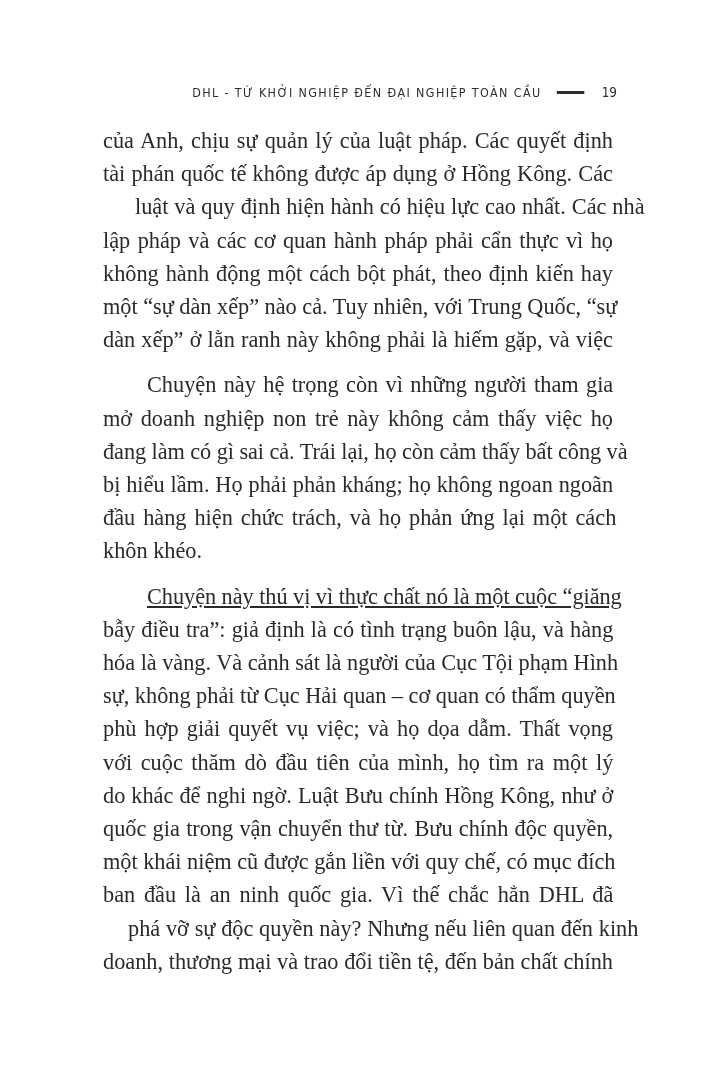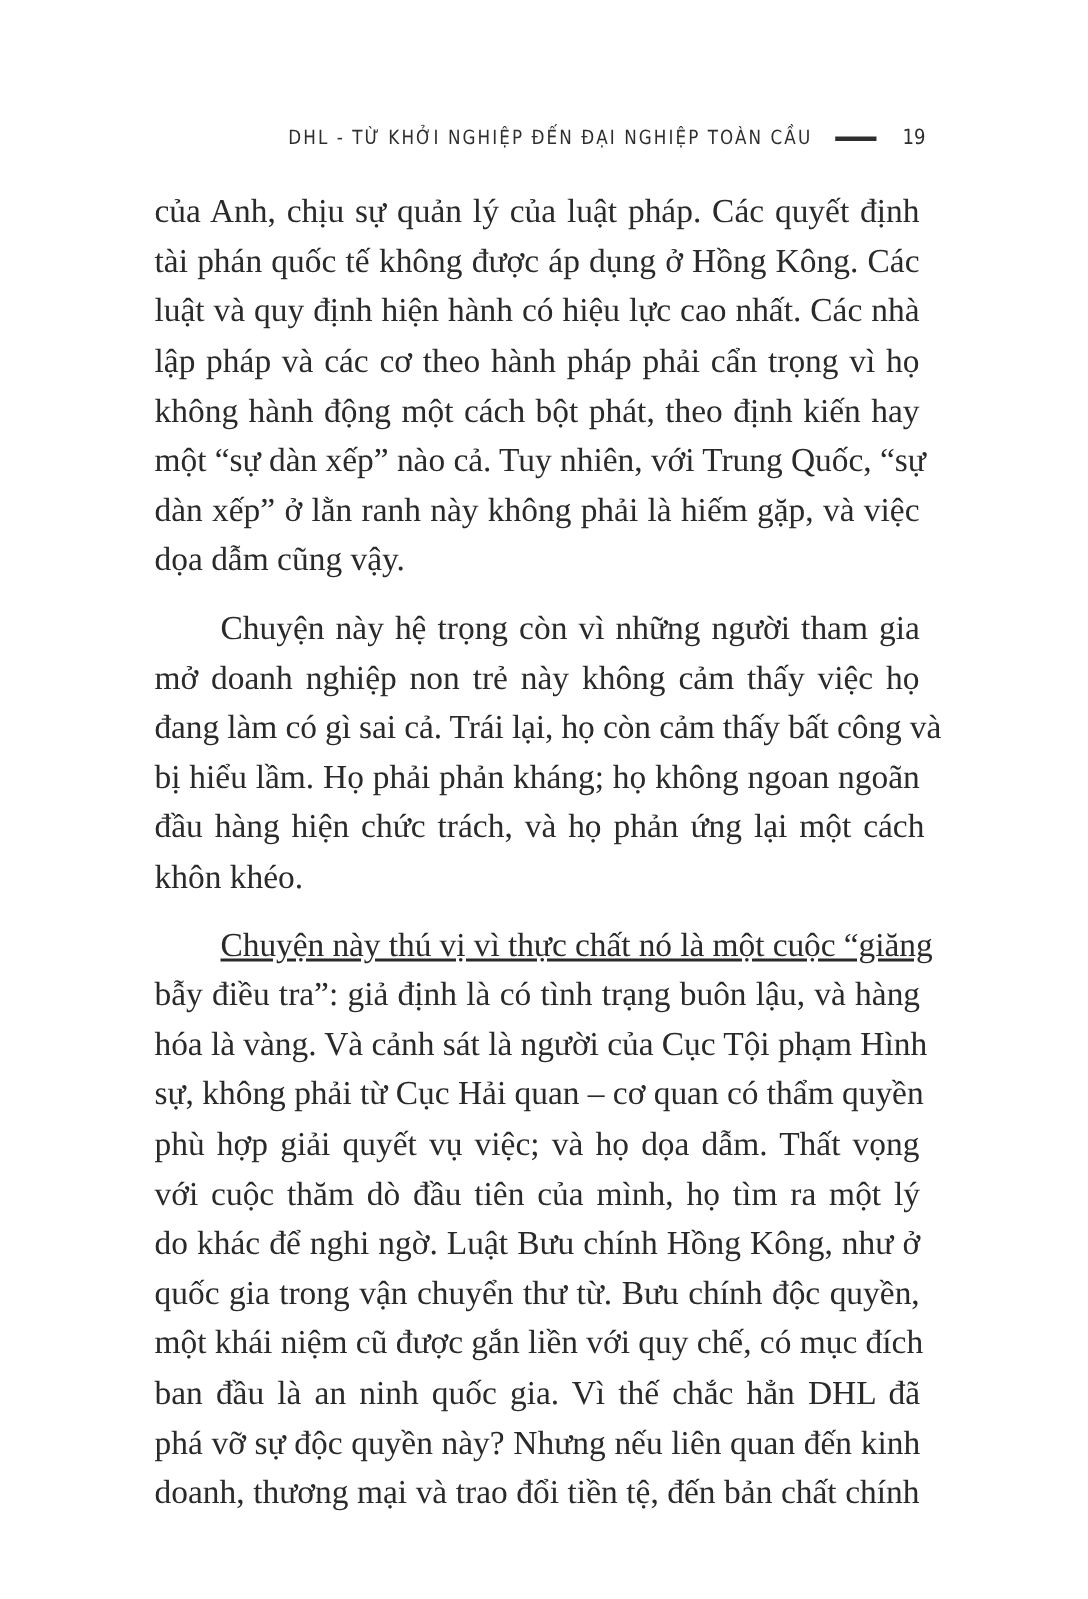--- a/index.html
+++ b/index.html
@@ -80,26 +80,25 @@
   <span class="running-title">DHL - TỪ KHỞI NGHIỆP ĐẾN ĐẠI NGHIỆP TOÀN CẦU</span>
   <span class="header-rule"></span>
   <span class="page-number">19</span>
 </div>
 
 <div class="page-body">
 
   <p class="paragraph">
     <span class="line" style="display: block; white-space: nowrap; word-spacing: 1.63636px;">của Anh, chịu sự quản lý của luật pháp. Các quyết định</span>
     <span class="line" style="display: block; white-space: nowrap; word-spacing: 0.545455px;">tài phán quốc tế không được áp dụng ở Hồng Kông. Các</span>
-    <span class="line" style="display: block; white-space: nowrap; word-spacing: 0.333333px;">luật và quy định hiện hành có hiệu lực cao nhất. Các nhà</span>
-    <span class="line" style="display: block; white-space: nowrap; word-spacing: 1.16667px;">lập pháp và các cơ theo hành pháp phải cẩn trọng vì họ</span>
+    <span class="line" style="display: block; white-space: nowrap; word-spacing: 0.333333px; margin-left: 32px;">luật và quy định hiện hành có hiệu lực cao nhất. Các nhà</span>
+    <span class="line" style="display: block; white-space: nowrap; word-spacing: 1.16667px;">lập pháp và các cơ quan hành pháp phải cẩn thực vì họ</span>
     <span class="line" style="display: block; white-space: nowrap; word-spacing: 1.4px;">không hành động một cách bột phát, theo định kiến hay</span>
     <span class="line" style="display: block; white-space: nowrap; letter-spacing: -0.0194175px;">một “sự dàn xếp” nào cả. Tuy nhiên, với Trung Quốc, “sự</span>
     <span class="line" style="display: block; white-space: nowrap; word-spacing: 0.583333px;">dàn xếp” ở lằn ranh này không phải là hiếm gặp, và việc</span>
-    <span class="line last">dọa dẫm cũng vậy.</span>
   </p>
 
   <p class="paragraph">
     <span class="line first-indent" style="display: block; white-space: nowrap; word-spacing: 1.77778px;">Chuyện này hệ trọng còn vì những người tham gia</span>
     <span class="line" style="display: block; white-space: nowrap; word-spacing: 3px;">mở doanh nghiệp non trẻ này không cảm thấy việc họ</span>
     <span class="line" style="display: block; white-space: nowrap; letter-spacing: -0.0718336px;">đang làm có gì sai cả. Trái lại, họ còn cảm thấy bất công và</span>
     <span class="line" style="display: block; white-space: nowrap; word-spacing: 0.3px;">bị hiểu lầm. Họ phải phản kháng; họ không ngoan ngoãn</span>
     <span class="line" style="display: block; white-space: nowrap; word-spacing: 2.36364px;">đầu hàng hiện chức trách, và họ phản ứng lại một cách</span>
     <span class="line last">khôn khéo.</span>
   </p>
@@ -108,16 +107,16 @@
     <span class="line first-indent" style="display: block; white-space: nowrap; letter-spacing: -0.0461216px; text-decoration: underline;">Chuyện này thú vị vì thực chất nó là một cuộc “giăng</span>
     <span class="line" style="display: block; white-space: nowrap; word-spacing: 0.583333px;">bẫy điều tra”: giả định là có tình trạng buôn lậu, và hàng</span>
     <span class="line" style="display: block; white-space: nowrap; letter-spacing: -0.0270793px;">hóa là vàng. Và cảnh sát là người của Cục Tội phạm Hình</span>
     <span class="line" style="display: block; white-space: nowrap; letter-spacing: -0.0116959px;">sự, không phải từ Cục Hải quan – cơ quan có thẩm quyền</span>
     <span class="line" style="display: block; white-space: nowrap; word-spacing: 2.54545px;">phù hợp giải quyết vụ việc; và họ dọa dẫm. Thất vọng</span>
     <span class="line" style="display: block; white-space: nowrap; word-spacing: 3px;">với cuộc thăm dò đầu tiên của mình, họ tìm ra một lý</span>
     <span class="line" style="display: block; white-space: nowrap; word-spacing: 0.454545px;">do khác để nghi ngờ. Luật Bưu chính Hồng Kông, như ở</span>
     <span class="line" style="display: block; white-space: nowrap; word-spacing: 0.7px;">quốc gia trong vận chuyển thư từ. Bưu chính độc quyền,</span>
     <span class="line" style="display: block; white-space: nowrap; letter-spacing: -0.0116959px;">một khái niệm cũ được gắn liền với quy chế, có mục đích</span>
     <span class="line" style="display: block; white-space: nowrap; word-spacing: 3.16667px;">ban đầu là an ninh quốc gia. Vì thế chắc hẳn DHL đã</span>
-    <span class="line" style="display: block; white-space: nowrap; word-spacing: 0.181818px;">phá vỡ sự độc quyền này? Nhưng nếu liên quan đến kinh</span>
+    <span class="line" style="display: block; white-space: nowrap; word-spacing: 0.181818px; margin-left: 25px;">phá vỡ sự độc quyền này? Nhưng nếu liên quan đến kinh</span>
     <span class="line" style="display: block; white-space: nowrap; word-spacing: 0.0909091px;">doanh, thương mại và trao đổi tiền tệ, đến bản chất chính</span>
   </p>
 </div>
 
 </body></html>

